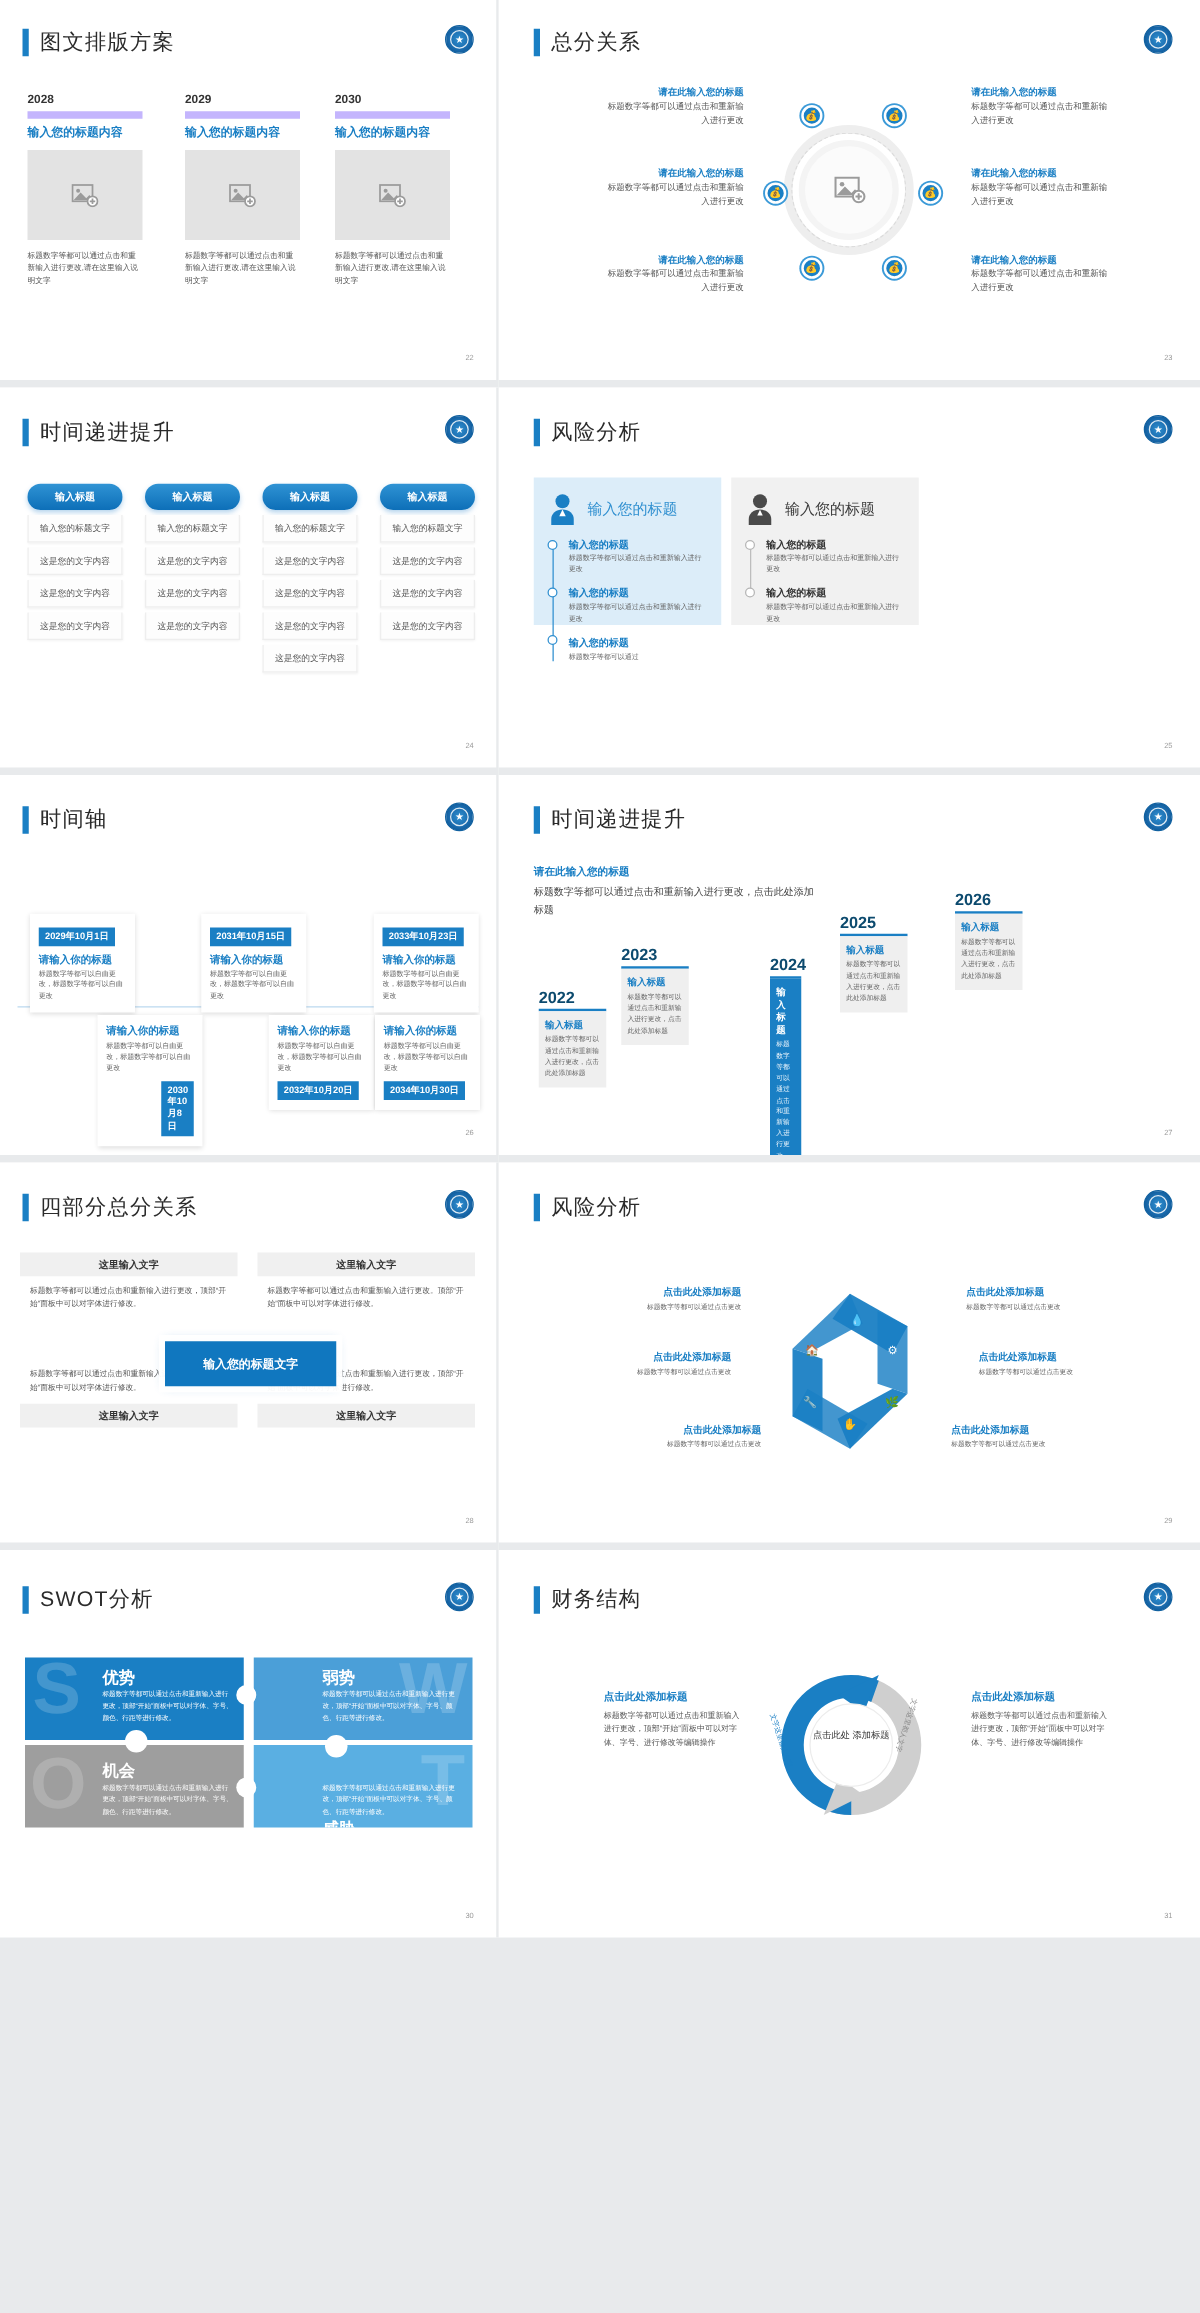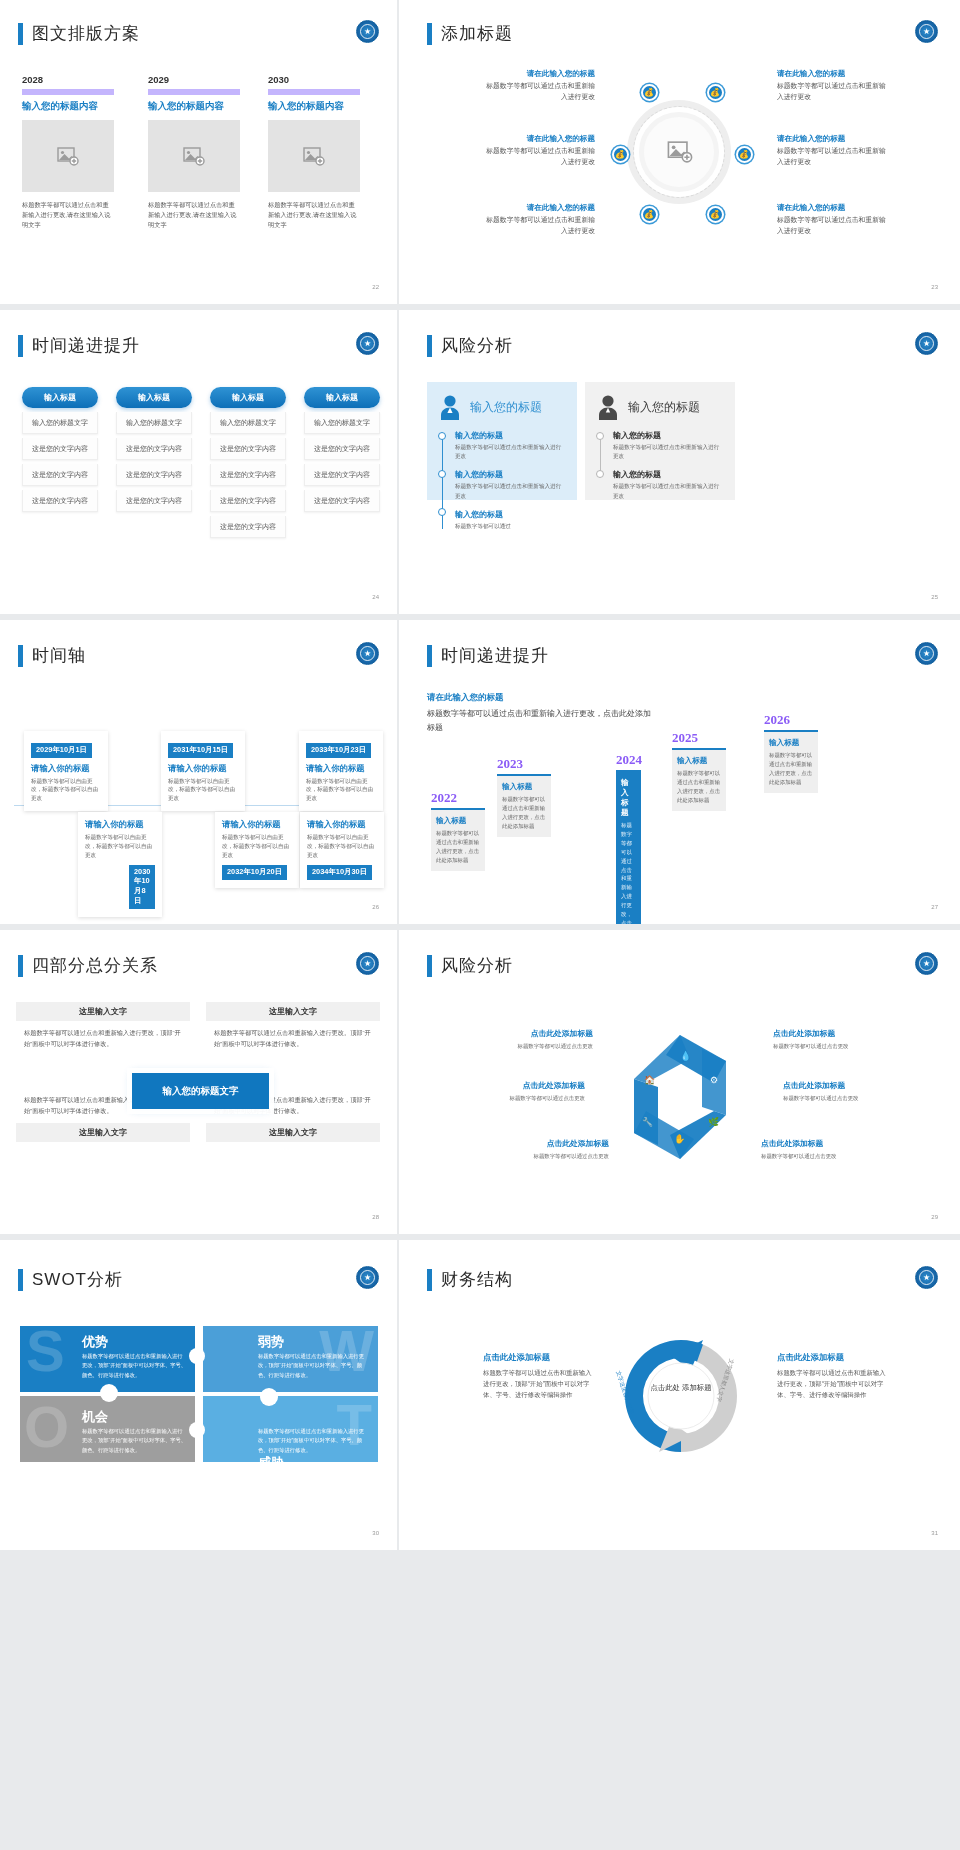--- a/index.html
+++ b/index.html
@@ -107,21 +107,21 @@
   .tlchip { display:inline-block; background:#1a7fc4; color:#fff;
      font-size:7.4px; font-weight:bold; padding:2.5px 5px; }
   .tlcard .h { font-size:8.4px; font-weight:bold; color:#1a7fc4; margin-top:5px;}
   .tlcard .p { font-size:5.6px; color:#666; line-height:1.6; margin-top:3px;}
   .axis { position:absolute; height:1px; background:#bcd9ef; }
   .apt { position:absolute; width:5px;height:5px;border-radius:50%;
      background:#fff;border:1.2px solid #1a7fc4; }
 
   
   .step { position:absolute; width:54px; }
-  .step .yr { font-size:13px; font-weight:bold; color:#8b5cf6; padding-bottom:2px;font-family:Liberation Serif, serif; }
+  .step .yr { font-size:13px; font-weight:bold; color:#0c4a6e; padding-bottom:2px; }
   .step .ul { height:2px; background:#1a7fc4; }
   .step .bx { margin-top:0px; padding:6px 5px; }
   .step .bx.g { background:#efefef; }
   .step .bx.b { background:#1a7fc4; }
   .step .bh { font-size:7.6px; font-weight:bold; color:#1a7fc4; }
   .step .bx.b .bh { color:#fff; }
   .step .bp { font-size:5.4px; color:#666; line-height:1.65; margin-top:3px; }
   .step .bx.b .bp { color:#e8f3fb; }
 
   
@@ -217,21 +217,21 @@
       </div>
       <div class="cap">标题数字等都可以通过点击和重新输入进行更改,请在这里输入说明文字</div>
     </div>
 
     <div class="pgnum" style="right:18px; bottom:14px;">22</div>
   </div>
 
   <div class="slide right">
     <div class="s-title" style="left:28px; top:22px;">
       <div class="s-bar"></div>
-      <div class="txt">添加标题</div>
+      <div class="txt">总分关系</div>
     </div>
     <div class="seal" style="right:22px; top:20px;">
         <span class="star">★</span>
       </div>
 
     <div class="radial-wrap" style="left:228px; top:100px; width:110px; height:110px;">
       <div class="ring-outer" style="left:0; top:0;"></div>
       <div class="ring-dash" style="left:6px; top:6px;"></div>
       <div class="ring-mid" style="left:12px; top:12px;"></div>
       <span style="position:absolute; left:40px; top:41px;">
@@ -466,21 +466,21 @@
       </div>
     </div>
     <div class="step" style="left:98px; top:136px;">
       <div class="yr">2023</div>
       <div class="ul"></div>
       <div class="bx g">
         <div class="bh">输入标题</div>
         <div class="bp">标题数字等都可以通过点击和重新输入进行更改，点击此处添加标题</div>
       </div>
     </div>
-    <div class="step" style="left:188px; top:132px;padding-left:29px;">
+    <div class="step" style="left:188px; top:144px;padding-left:29px;">
       <div class="yr">2024</div>
       <div class="ul"></div>
       <div class="bx b">
         <div class="bh">输入标题</div>
         <div class="bp">标题数字等都可以通过点击和重新输入进行更改，点击此处添加标题</div>
       </div>
     </div>
     <div class="step" style="left:273px; top:110px;">
       <div class="yr">2025</div>
       <div class="ul"></div>

